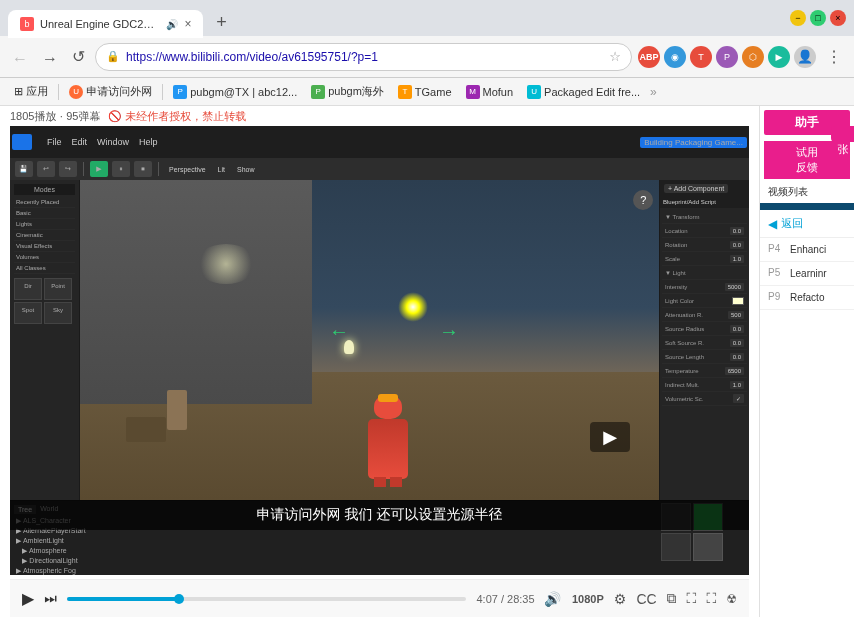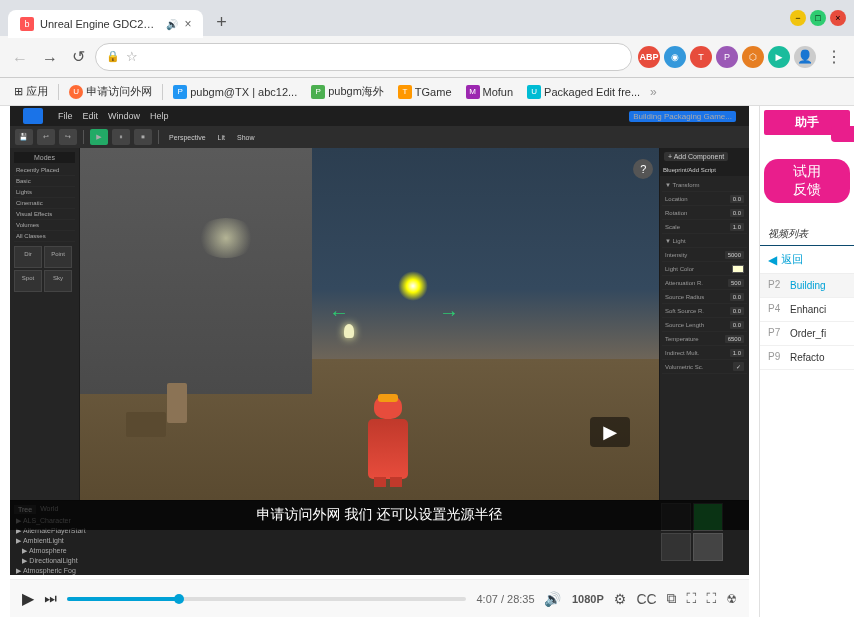--- a/index.html
+++ b/index.html
@@ -85,22 +85,22 @@
     .video-container {
       flex: 1; background: #1a1a2e; position: relative; overflow: hidden;
       margin: 0 10px 4px 10px;
     }
 
     
     .ue-interface {
       width: 100%; height: 100%; display: flex; flex-direction: column;
     }
     .ue-menubar {
-      height: 20px; background: #1e1e1e; display: flex; align-items: center;
-      padding: 0 13px; gap: 10px;
+      height: 32px; background: #1e1e1e; display: flex; align-items: center;
+      padding: 0 2px; gap: 10px;
     }
     .ue-menu-item { font-size: 9px; color: #ccc; cursor: pointer; }
     .ue-toolbar {
       height: 22px; background: #2d2d2d; display: flex; align-items: center;
       padding: 0 5px; gap: 4px;
     }
     .ue-tb-btn {
       width: 18px; height: 16px; background: #444; border-radius: 2px;
       display: flex; align-items: center; justify-content: center; font-size: 7px; color: #aaa;
     }
@@ -166,23 +166,23 @@
     .right-sidebar {
       width: 95px; background: #fff; border-left: 1px solid #e0e0e0;
       display: flex; flex-direction: column; overflow: hidden; position: relative;
     }
     .helper-btn {
       background: #e91e8c; color: #fff; font-size: 12px; font-weight: bold;
       padding: 4px 8px; text-align: center; cursor: pointer; margin: 4px;
       border-radius: 2px;
     }
     .trial-btn {
-      background: #e91e8c; color: #fff; font-size: 14px;
-      padding: 4px 8px; text-align: center; cursor: pointer; margin: 20px 4px;
-      border-radius: 14px;
+      background: #e91e8c; color: #fff; font-size: 11px;
+      padding: 4px 8px; text-align: center; cursor: pointer; margin: 2px 4px;
+      border-radius: 0;
     }
     .back-btn {
       display: flex; align-items: center; gap: 4px; padding: 6px 8px;
       font-size: 11px; color: #00a1d6; cursor: pointer; border-bottom: 1px solid #eee;
     }
     .back-icon { font-size: 12px; }
     .playlist-item {
       display: flex; align-items: flex-start; padding: 5px 8px; gap: 4px;
       border-bottom: 1px solid #f0f0f0; cursor: pointer;
     }
@@ -252,20 +252,21 @@
       <button class="win-btn win-close">×</button>
     </div>
   </div>
 
   <div class="toolbar">
     <button class="nav-btn disabled">←</button>
     <button class="nav-btn">→</button>
     <button class="nav-btn">↺</button>
     <div class="address-bar">
       <span class="lock-icon">🔒</span>
+      <span class="url-text">https://www.bilibili.com/video/av61595751/?p=1</span>
       <span class="star-icon">☆</span>
     </div>
     <div class="toolbar-icons">
       <div class="tb-icon abp">ABP</div>
       <div class="tb-icon other" style="background:#3498db; color:#fff; font-size:9px;">◉</div>
       <div class="tb-icon other" style="background:#e74c3c; color:#fff; font-size:9px;">T</div>
       <div class="tb-icon other" style="background:#9b59b6; color:#fff; font-size:9px;">P</div>
       <div class="tb-icon other" style="background:#e67e22; color:#fff; font-size:9px;">⬡</div>
       <div class="tb-icon other" style="background:#1abc9c; color:#fff; font-size:9px;">▶</div>
       <div class="tb-icon profile">👤</div>
@@ -304,20 +305,27 @@
       <span style="width:14px;height:14px;background:#00BCD4;border-radius:2px;display:inline-block;font-size:8px;color:#fff;text-align:center;line-height:14px;">U</span>
       <span>Packaged Edit fre...</span>
     </div>
     <span class="chevron-right">»</span>
   </div>
 
   <div class="content-area">
 
     <div class="video-page">
 
+      <div class="info-bar">
+        <span class="views">1805播放 · 95弹幕</span>
+        <span class="copyright">
+          <span>🚫</span>
+          <span>未经作者授权，禁止转载</span>
+        </span>
+      </div>
 
       <div class="video-container">
 
         <div class="ue-interface">
 
           <div class="ue-menubar">
             <span style="width:20px;height:16px;background:#1a73e8;border-radius:2px;display:inline-block;margin-right:5px;"></span>
             <span class="ue-menu-item">File</span>
             <span class="ue-menu-item">Edit</span>
             <span class="ue-menu-item">Window</span>
@@ -519,39 +527,35 @@
 
       <div class="floating-tab">张</div>
 
       <div class="helper-btn">助手</div>
 
       <div class="trial-btn">
         <div>试用</div>
         <div>反馈</div>
       </div>
 
-      <div style="font-size:10px;color:#333;padding:4px 8px;border-bottom:1px solid #0c4a6e;font-style:italic;">视频列表</div>
+      <div style="font-size:10px;color:#333;padding:4px 8px;border-bottom:7px solid #0c4a6e;">视频列表</div>
 
       <div class="back-btn">
         <span class="back-icon">◀</span>
         <span>返回</span>
       </div>
 
       <div class="sidebar-scroll">
-        <div class="playlist-item active">
-          <span class="playlist-num">P2</span>
-          <span class="playlist-title">Building</span>
-        </div>
         <div class="playlist-item">
           <span class="playlist-num">P4</span>
           <span class="playlist-title">Enhanci</span>
         </div>
         <div class="playlist-item">
-          <span class="playlist-num">P7</span>
-          <span class="playlist-title">Order_fi</span>
+          <span class="playlist-num">P5</span>
+          <span class="playlist-title">Learninr</span>
         </div>
         <div class="playlist-item">
           <span class="playlist-num">P9</span>
           <span class="playlist-title">Refacto</span>
         </div>
       </div>
     </div>
 
   </div>
 </div>

